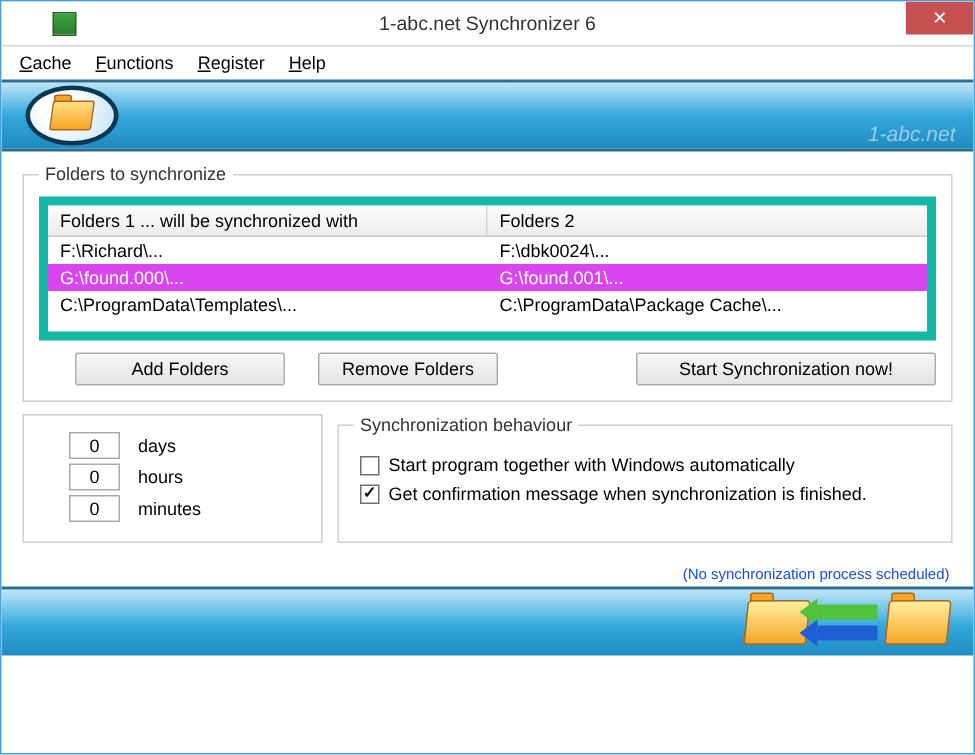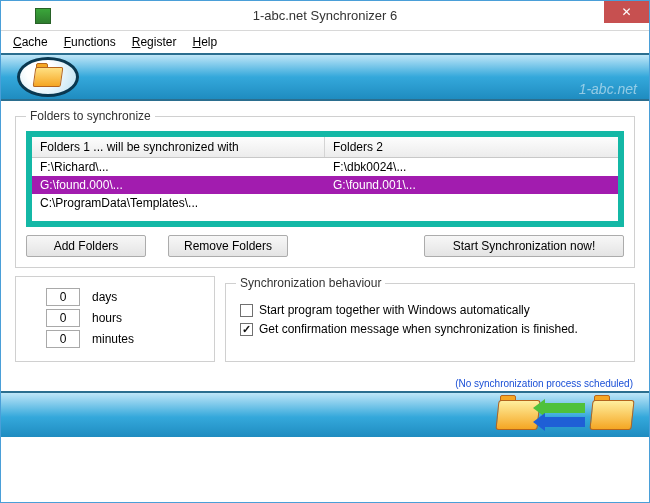--- a/index.html
+++ b/index.html
@@ -155,39 +155,39 @@
     display: flex;
     font-size: 12px;
   }
   .folder-row > div {
     padding: 2px 8px;
     width: 50%;
     white-space: nowrap;
     overflow: hidden;
   }
   .folder-row.selected {
-    background: #a21caf;
+    background: #d946ef;
     color: #fff;
   }
   
   .btn-row {
     display: flex;
     margin-top: 8px;
     gap: 22px;
   }
   .btn {
     border: 1px solid #acacac;
     background: linear-gradient(#f7f7f7,#e4e4e4);
     padding: 3px 0;
     font-size: 12px;
     text-align: center;
     cursor: pointer;
     border-radius: 2px;
   }
-  .btn-add { width: 120px; }
+  .btn-add { width: 140px; margin-left: 24px; }
   .btn-remove { width: 120px; }
   .btn-start { width: 200px; margin-left: auto; }
   
   .lower-row {
     display: flex;
     gap: 10px;
   }
   .schedule-box {
     width: 200px;
   }
@@ -338,20 +338,21 @@
           <div class="folder-row">
             <div>F:\Richard\...</div>
             <div>F:\dbk0024\...</div>
           </div>
           <div class="folder-row selected">
             <div>G:\found.000\...</div>
             <div>G:\found.001\...</div>
           </div>
           <div class="folder-row">
             <div>C:\ProgramData\Templates\...</div>
+            <div>C:\ProgramData\Package Cache\...</div>
           </div>
         </div>
     </div>
 
     <div class="btn-row">
       <div class="btn btn-add">Add Folders</div>
       <div class="btn btn-remove">Remove Folders</div>
       <div class="btn btn-start">Start Synchronization now!</div>
     </div>
   </fieldset>

